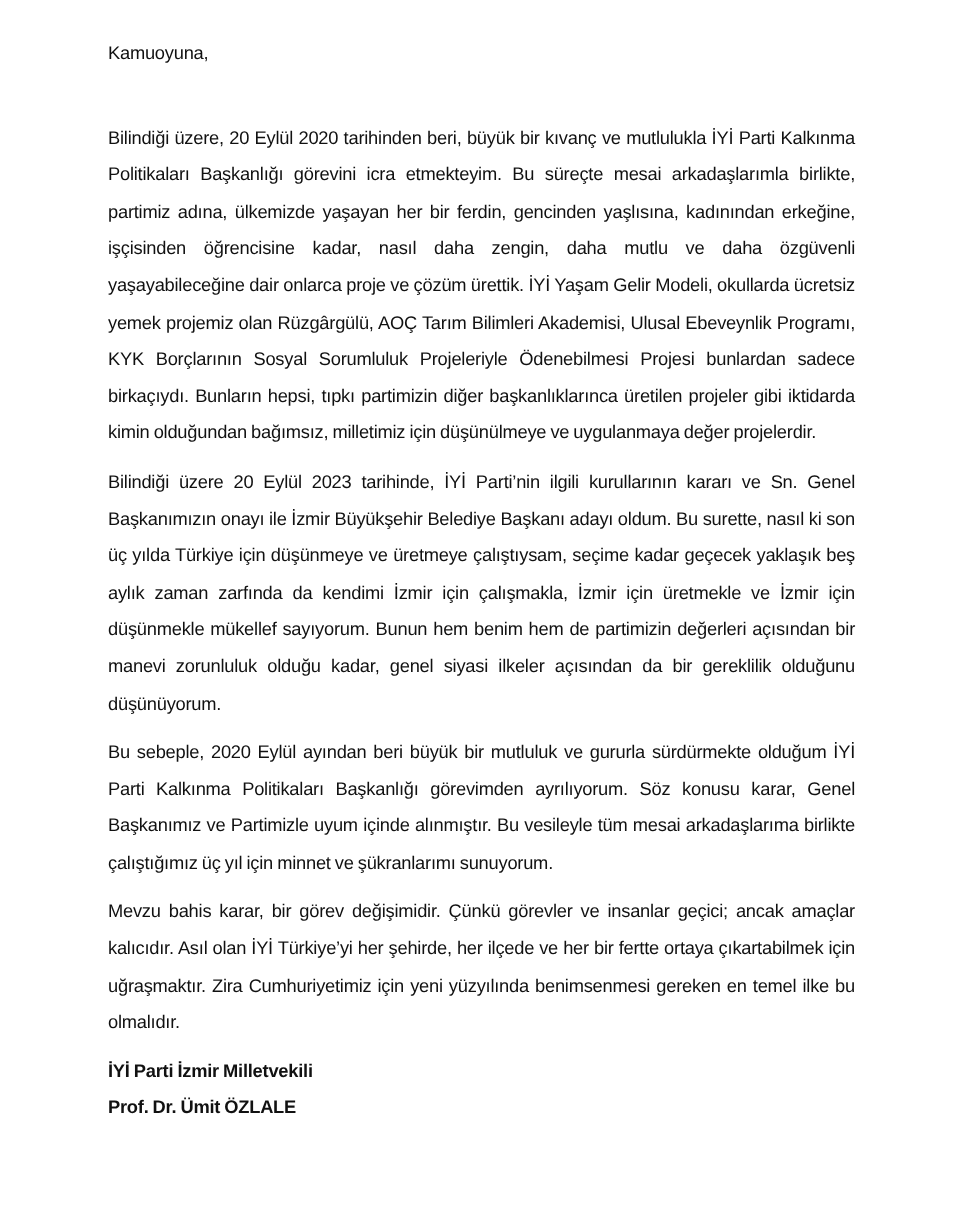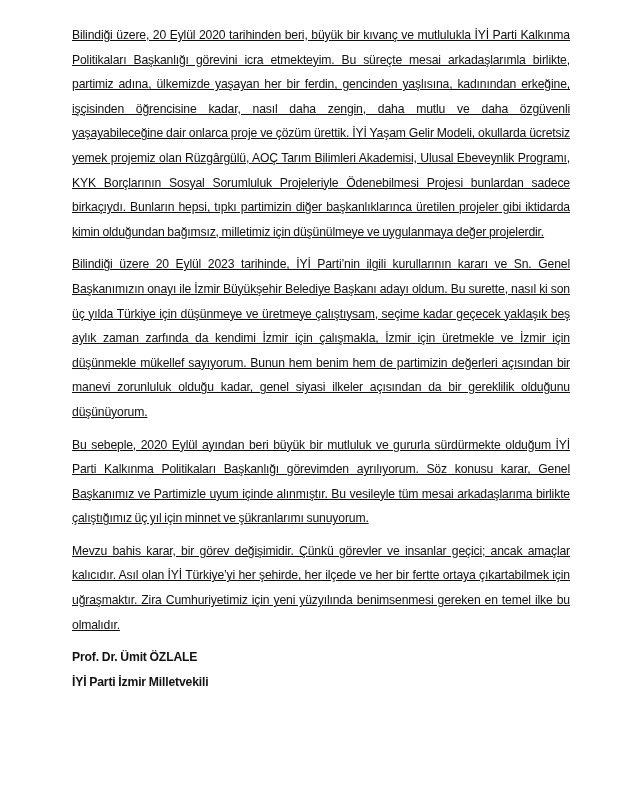--- a/index.html
+++ b/index.html
@@ -19,31 +19,31 @@
     width: 498px;
     font-size: 12.2px;
     line-height: 24.6px;
     letter-spacing: -0.15px;
     word-spacing: -0.5px;
   }
   .salutation { margin: 0 0 32px 0; }
   .para {
     margin: 0 0 8px 0;
     text-align: justify;
-    text-decoration: underline;
   }
   .closing { margin: 64px 0 0 0; }
   .sig-line { margin: 0; }
   .bold { font-weight: bold; }
 </style>
 </head>
 <body>
 
 <div class="page">
   <div class="letter">
+    <p class="salutation">Kamuoyuna,</p>
     <p class="para">Bilindiği üzere, 20 Eylül 2020 tarihinden beri, büyük bir kıvanç ve mutlulukla İYİ Parti Kalkınma Politikaları Başkanlığı görevini icra etmekteyim. Bu süreçte mesai arkadaşlarımla birlikte, partimiz adına, ülkemizde yaşayan her bir ferdin, gencinden yaşlısına, kadınından erkeğine, işçisinden öğrencisine kadar, nasıl daha zengin, daha mutlu ve daha özgüvenli yaşayabileceğine dair onlarca proje ve çözüm ürettik. İYİ Yaşam Gelir Modeli, okullarda ücretsiz yemek projemiz olan Rüzgârgülü, AOÇ Tarım Bilimleri Akademisi, Ulusal Ebeveynlik Programı, KYK Borçlarının Sosyal Sorumluluk Projeleriyle Ödenebilmesi Projesi bunlardan sadece birkaçıydı. Bunların hepsi, tıpkı partimizin diğer başkanlıklarınca üretilen projeler gibi iktidarda kimin olduğundan bağımsız, milletimiz için düşünülmeye ve uygulanmaya değer projelerdir.</p>
     <p class="para">Bilindiği üzere 20 Eylül 2023 tarihinde, İYİ Parti’nin ilgili kurullarının kararı ve Sn. Genel Başkanımızın onayı ile İzmir Büyükşehir Belediye Başkanı adayı oldum. Bu surette, nasıl ki son üç yılda Türkiye için düşünmeye ve üretmeye çalıştıysam, seçime kadar geçecek yaklaşık beş aylık zaman zarfında da kendimi İzmir için çalışmakla, İzmir için üretmekle ve İzmir için düşünmekle mükellef sayıyorum. Bunun hem benim hem de partimizin değerleri açısından bir manevi zorunluluk olduğu kadar, genel siyasi ilkeler açısından da bir gereklilik olduğunu düşünüyorum.</p>
     <p class="para">Bu sebeple, 2020 Eylül ayından beri büyük bir mutluluk ve gururla sürdürmekte olduğum İYİ Parti Kalkınma Politikaları Başkanlığı görevimden ayrılıyorum. Söz konusu karar, Genel Başkanımız ve Partimizle uyum içinde alınmıştır. Bu vesileyle tüm mesai arkadaşlarıma birlikte çalıştığımız üç yıl için minnet ve şükranlarımı sunuyorum.</p>
     <p class="para">Mevzu bahis karar, bir görev değişimidir. Çünkü görevler ve insanlar geçici; ancak amaçlar kalıcıdır. Asıl olan İYİ Türkiye’yi her şehirde, her ilçede ve her bir fertte ortaya çıkartabilmek için uğraşmaktır. Zira Cumhuriyetimiz için yeni yüzyılında benimsenmesi gereken en temel ilke bu olmalıdır.</p>
+    <p class="sig-line bold">İYİ Parti İzmir Milletvekili</p>
     <p class="sig-line bold">Prof. Dr. Ümit ÖZLALE</p>
-    <p class="sig-line bold">İYİ Parti İzmir Milletvekili</p>
   </div>
 </div>
 
 </body></html>

